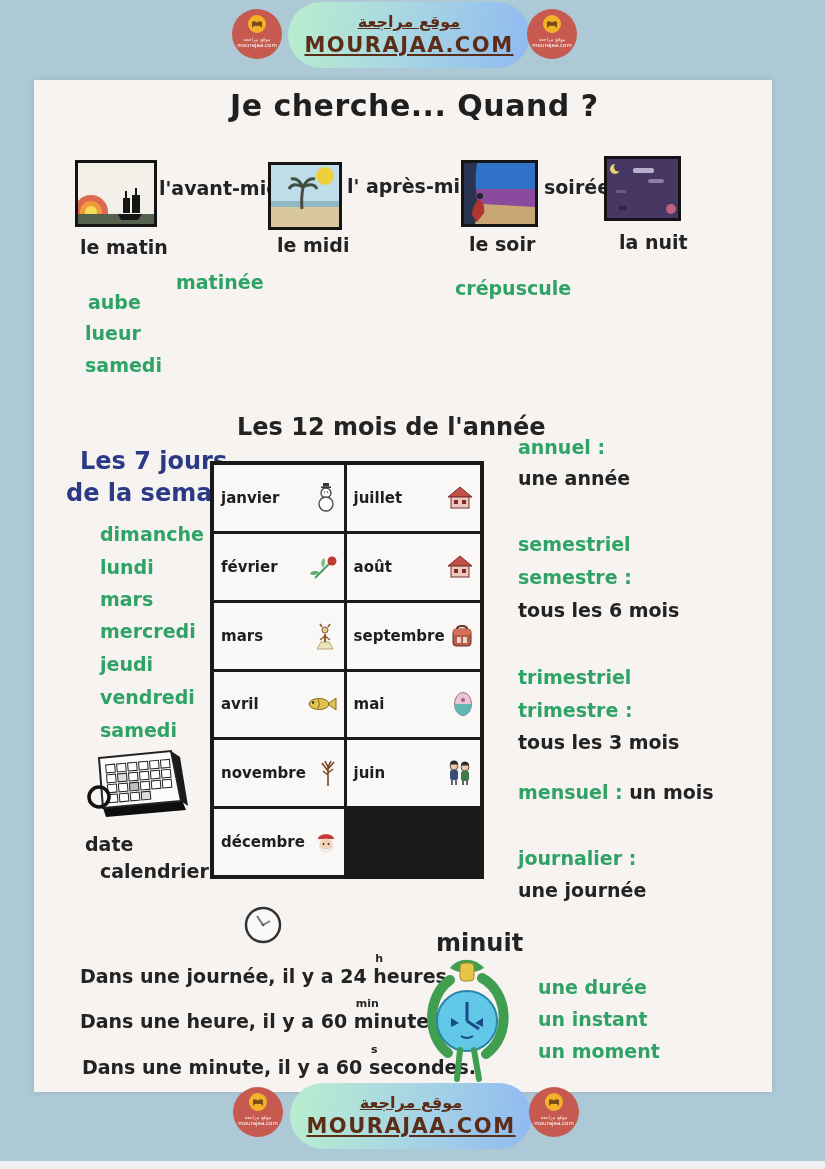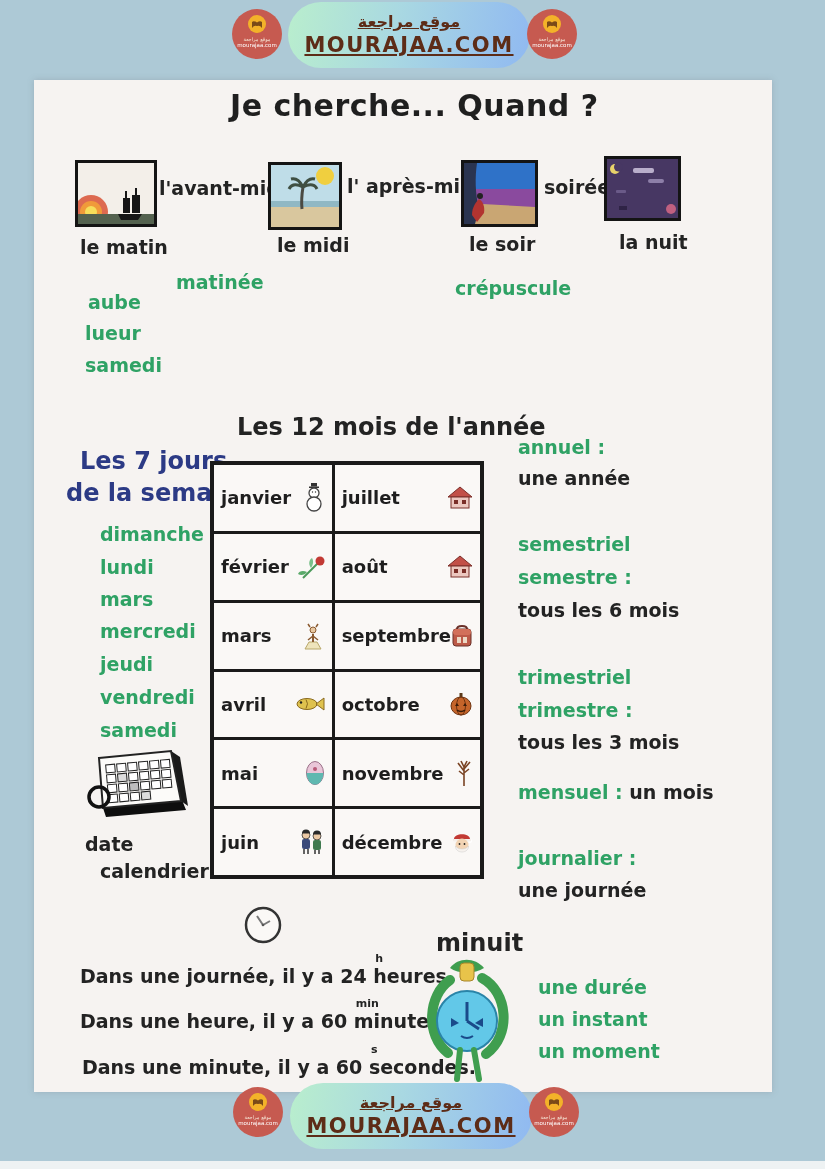--- a/index.html
+++ b/index.html
@@ -24,21 +24,21 @@
            display:flex; flex-direction:column; align-items:center; z-index:5; }
   .badge .sun { width:18px; height:18px; border-radius:50%; background:#f3b229; margin-top:6px;
                 display:flex; align-items:center; justify-content:center; }
   .badge .tiny  { font-size:5px;  color:#f6e6d6; margin-top:3px; line-height:1.2; }
   .badge .tiny2 { font-size:5.5px; color:#ffffff; line-height:1.2; }
   
   .mtable { position:absolute; left:210px; top:461px; width:274px; height:418px;
             display:grid; grid-template-columns:1fr 1.03fr; grid-auto-rows:1fr;
             background:#1a1a1a; gap:3px; padding:4px; box-sizing:border-box; }
   .mcell { background:#faf8f6; display:flex; align-items:center; justify-content:space-between; padding:0 7px; }
-  .mname { font-size:18px; font-weight:700; color:#1e1e1e; }
+  .mname { font-size:15px; font-weight:700; color:#1e1e1e; }
   .micon { line-height:0; }
   .supwrap { position:relative; }
   .sup { position:absolute; left:2px; top:-13px; font-size:11px; font-weight:700; color:#232323; }
   .botstrip { position:absolute; left:0; top:1161px; width:825px; height:8px; background:#eef2f3; }
 </style>
 </head>
 <body>
 
 <div class="stage">
 
@@ -214,33 +214,20 @@
       </span>
     </div>
     <div class="mcell">
       <span class="mname">avril</span>
       <span class="micon">
         <svg width="30" height="16" viewBox="0 0 30 16">
           <ellipse cx="12" cy="8" rx="10" ry="5.5" fill="#dfc24e" stroke="#8a6a1e"></ellipse>
           <polygon points="21,8 29,2 29,14" fill="#dfc24e" stroke="#8a6a1e"></polygon>
           <circle cx="6" cy="6.5" r="1.2" fill="#222"></circle>
           <path d="M11 3.5 q3 4 0 9" stroke="#8a6a1e" fill="none"></path>
-        </svg>
-      </span>
-    </div>
-    <div class="mcell">
-      <span class="mname">octobre</span>
-      <span class="micon">
-        <svg width="24" height="24" viewBox="0 0 24 24">
-          <rect x="10.5" y="1" width="3" height="4" fill="#5a3a1a"></rect>
-          <ellipse cx="12" cy="14" rx="10" ry="9" fill="#c4642a" stroke="#6e3310"></ellipse>
-          <ellipse cx="12" cy="14" rx="4.5" ry="9" fill="none" stroke="#6e3310"></ellipse>
-          <polygon points="8,11 10,14 6,14" fill="#3a1c08"></polygon>
-            <polygon points="16,11 18,14 14,14" fill="#3a1c08"></polygon>
-          <path d="M8 18 q4 3 8 0" stroke="#3a1c08" stroke-width="1.5" fill="none"></path>
         </svg>
       </span>
     </div>
     <div class="mcell">
       <span class="mname">mai</span>
       <span class="micon">
         <svg width="20" height="26" viewBox="0 0 20 26">
           <ellipse cx="10" cy="13" rx="8.5" ry="11.5" fill="#e9c6d8" stroke="#9a7088"></ellipse>
           <path d="M1.5 13 a8.5 11.5 0 0 0 17 0 z" fill="#5fb8b0"></path>
           <circle cx="10" cy="9" r="2" fill="#b85a78"></circle>

